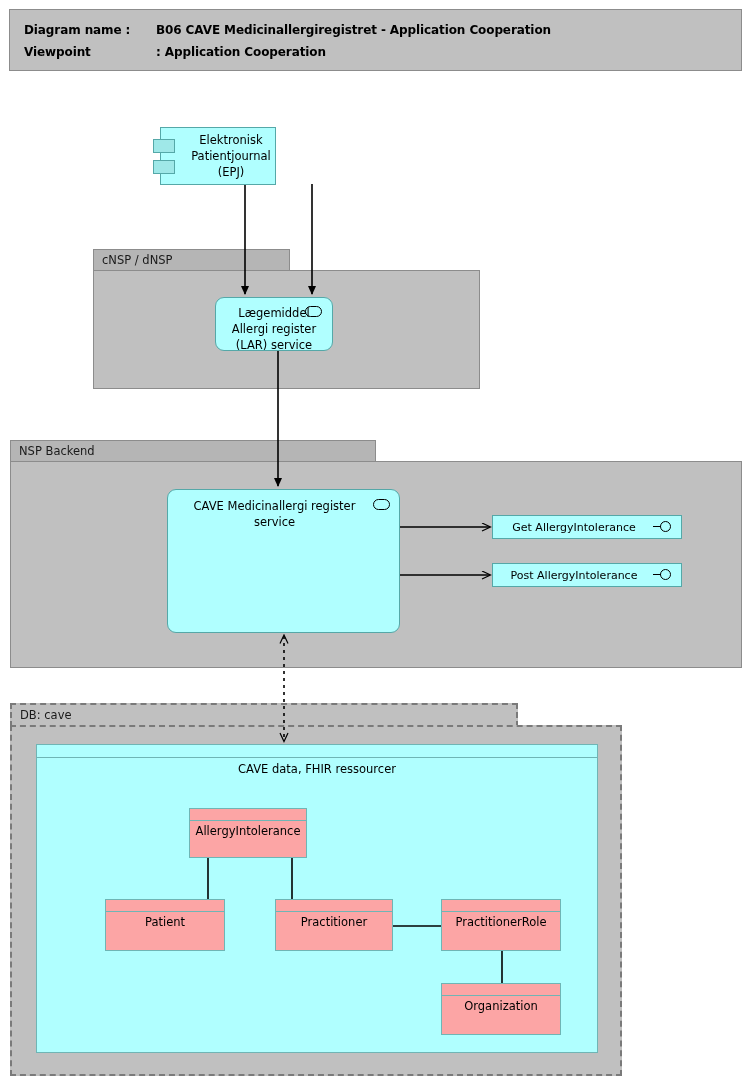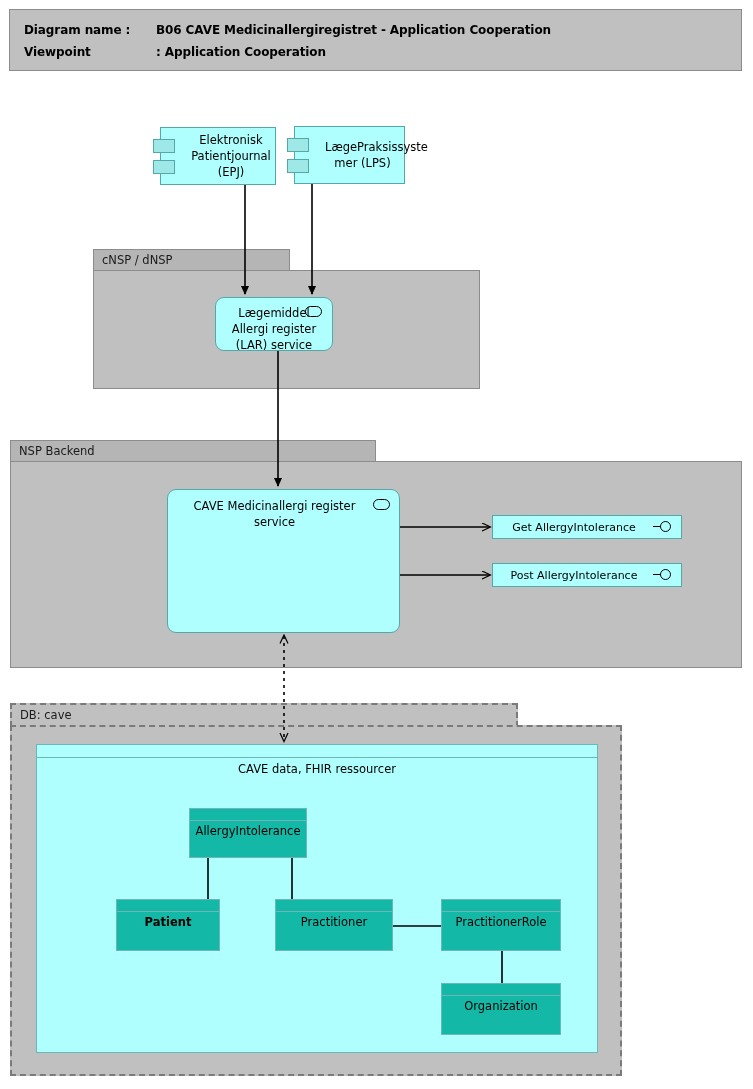--- a/index.html
+++ b/index.html
@@ -83,21 +83,21 @@
   }
   .lolli{position:absolute;right:8px;top:50%;transform:translateY(-50%);
     width:20px;height:12px;}
   .lolli .stem{position:absolute;left:0;top:5px;width:8px;height:1.4px;background:#000;}
   .lolli .head{position:absolute;left:7px;top:0;width:11px;height:11px;
     box-sizing:border-box;border:1.4px solid #000;border-radius:50%;background:transparent;}
 
   
   .entity{
     position:absolute;box-sizing:border-box;
-    background:#14b8a6;border:1px solid #6fb5b5;
+    background:#fca5a5;border:1px solid #6fb5b5;
   }
   .entity .e-bar{
     position:absolute;left:0;right:0;top:0;height:12px;
     border-bottom:1px solid #6fb5b5;box-sizing:border-box;
   }
   .entity .e-text{
     position:absolute;left:4px;right:4px;top:15px;
     text-align:center;font-size:11.5px;color:#000;white-space:nowrap;
   }
 
@@ -155,28 +155,20 @@
   <div class="component" style="left:160px;top:127px;width:116px;height:58px;">
     <div class="c-tab t1"></div>
     <div class="c-tab t2"></div>
     <div class="c-text">
       <span>Elektronisk</span><br>
       <span>Patientjournal</span><br>
       <span>(EPJ)</span>
     </div>
   </div>
 
-  <div class="component" style="left:294px;top:126px;width:111px;height:58px;">
-    <div class="c-tab t1"></div>
-    <div class="c-tab t2"></div>
-    <div class="c-text">
-      <span>LægePraksissyste</span><br>
-      <span>mer (LPS)</span>
-    </div>
-  </div>
 
   <div class="appsvc" style="left:215px;top:297px;width:118px;height:54px;">
     <div class="oval-icon" style="right:10px;top:8px;"></div>
     <div class="s-text" style="top:7px;">
       <span>Lægemiddel</span><br>
       <span>Allergi register</span><br>
       <span>(LAR) service</span>
     </div>
   </div>
 
@@ -201,21 +193,21 @@
       <div class="stem"></div>
         <div class="head"></div>
     </div>
   </div>
 
   <div class="entity" style="left:189px;top:808px;width:118px;height:50px;">
     <div class="e-bar"></div>
     <div class="e-text">AllergyIntolerance</div>
   </div>
 
-  <div class="entity" style="left:116px;top:899px;width:104px;height:52px;font-weight:bold;">
+  <div class="entity" style="left:105px;top:899px;width:120px;height:52px;">
     <div class="e-bar"></div>
     <div class="e-text">Patient</div>
   </div>
 
   <div class="entity" style="left:275px;top:899px;width:118px;height:52px;">
     <div class="e-bar"></div>
     <div class="e-text">Practitioner</div>
   </div>
 
   <div class="entity" style="left:441px;top:899px;width:120px;height:52px;">

